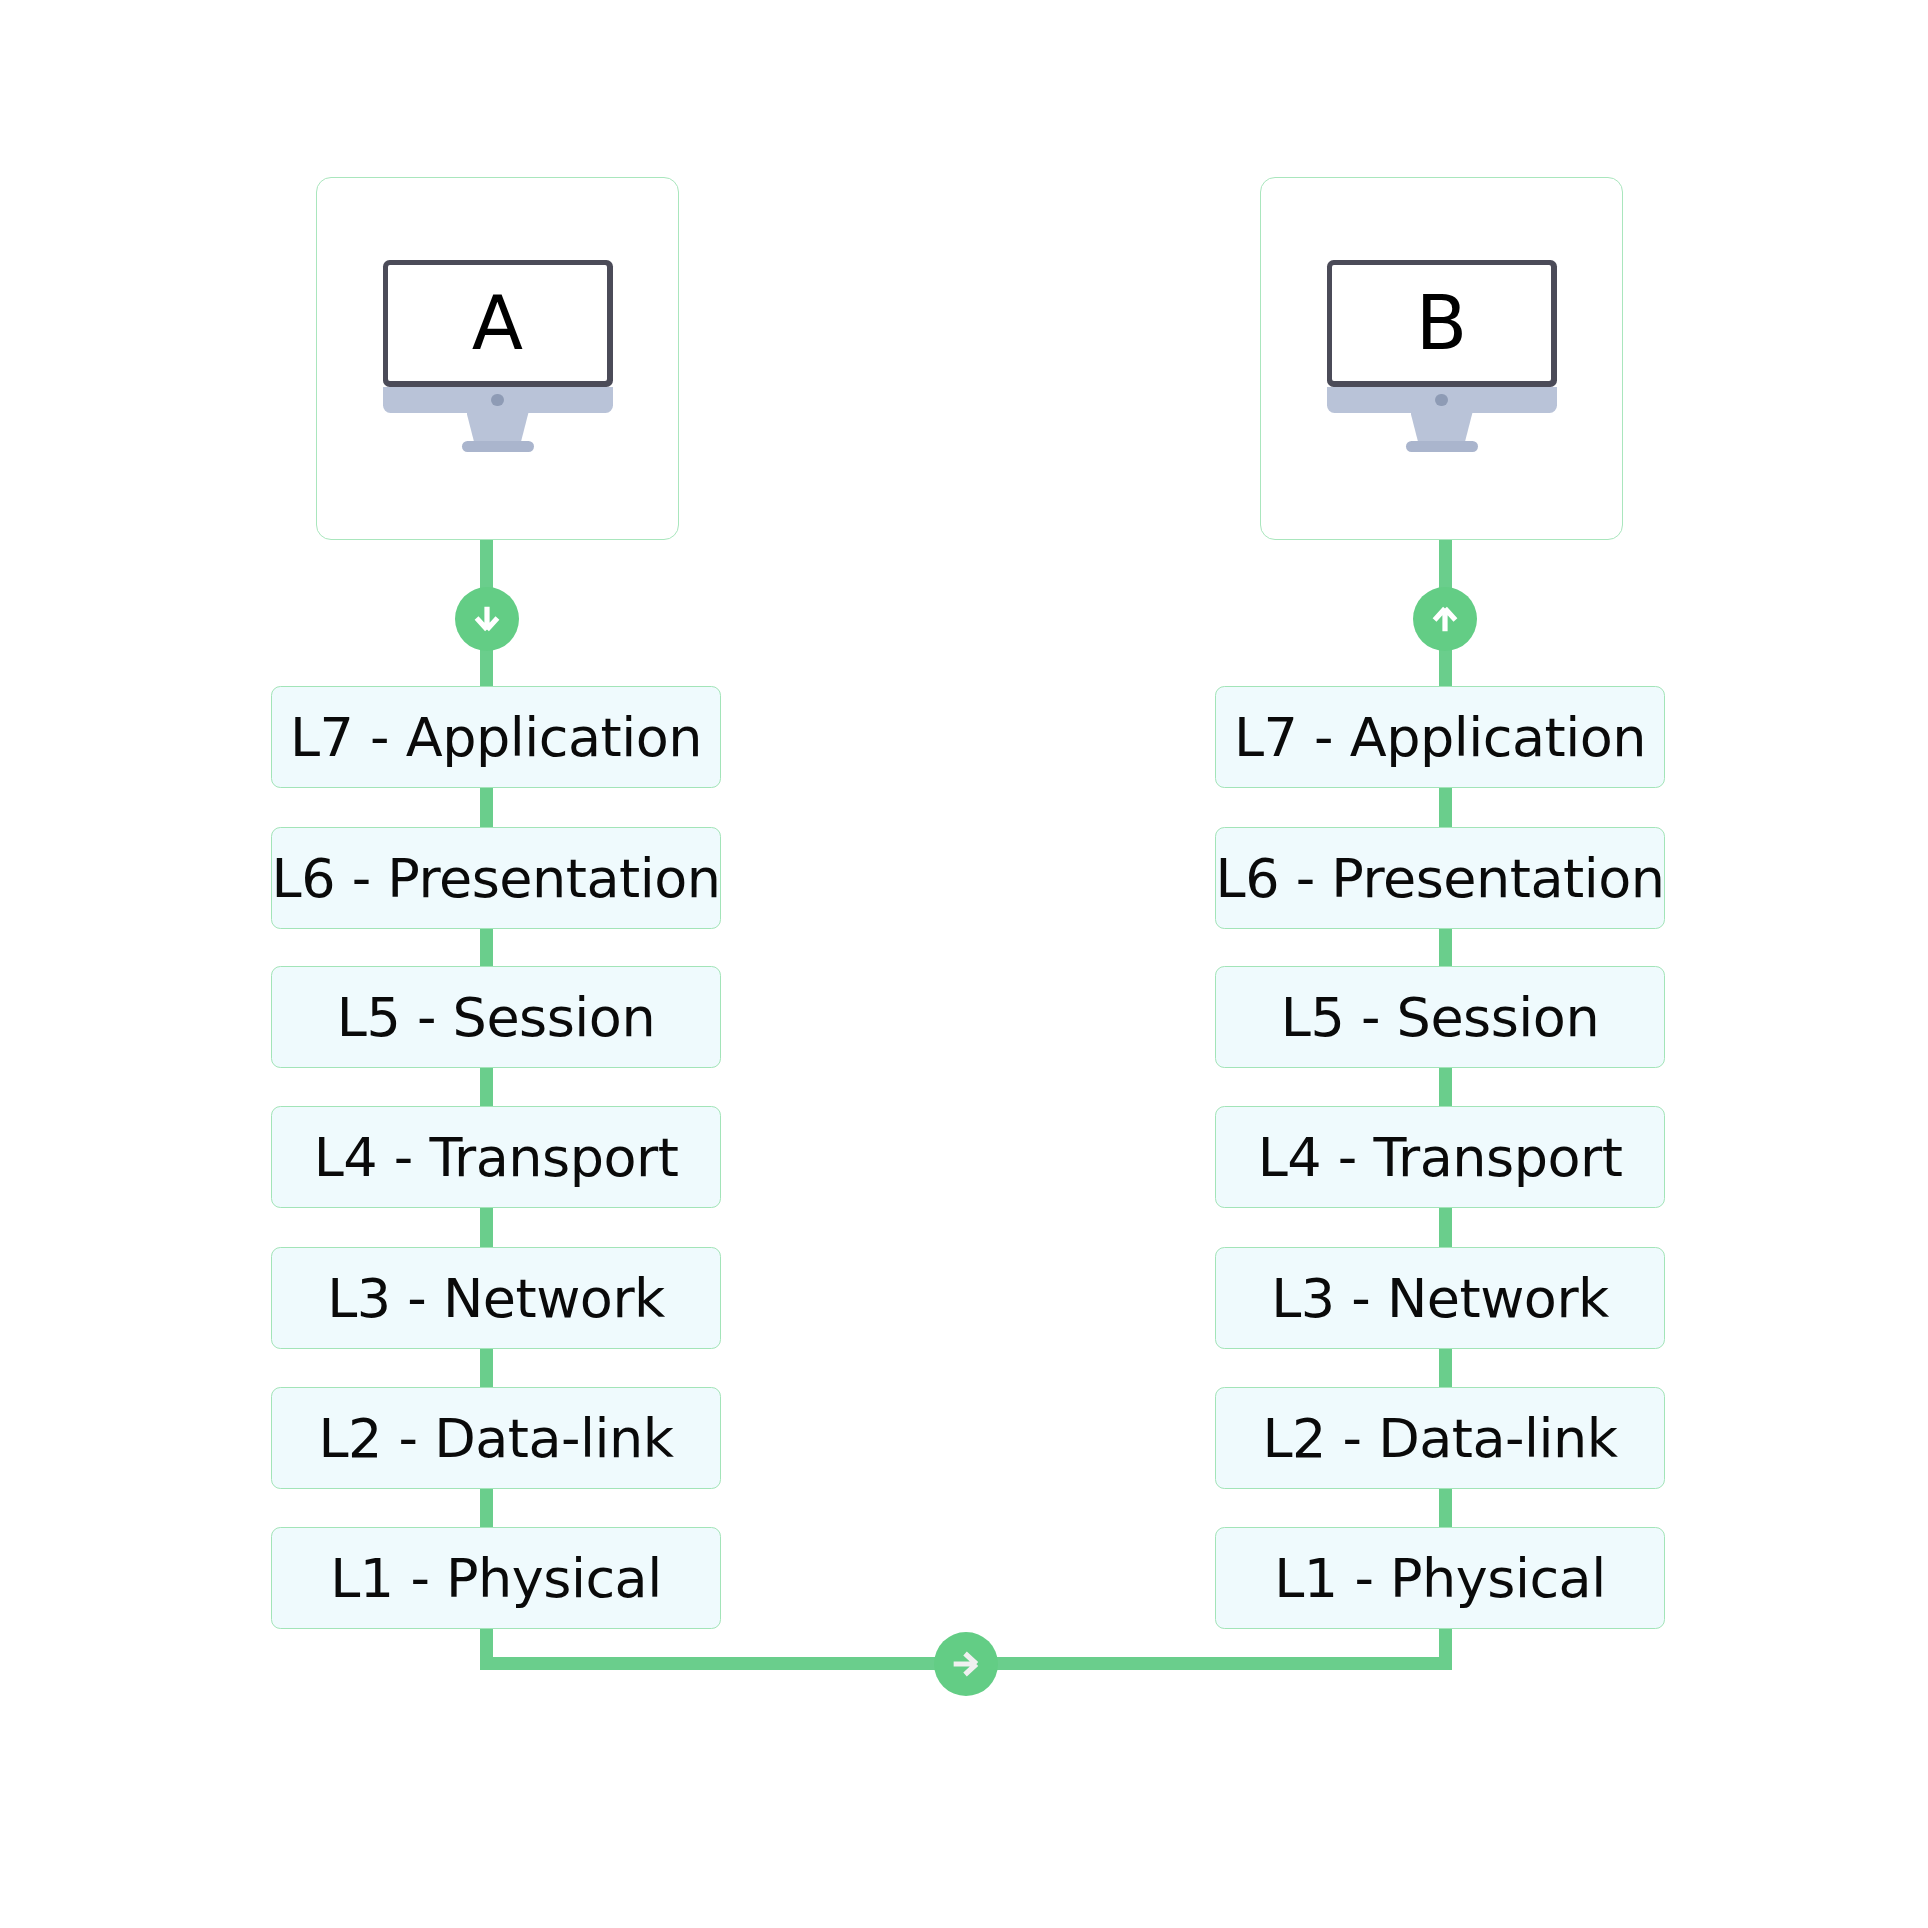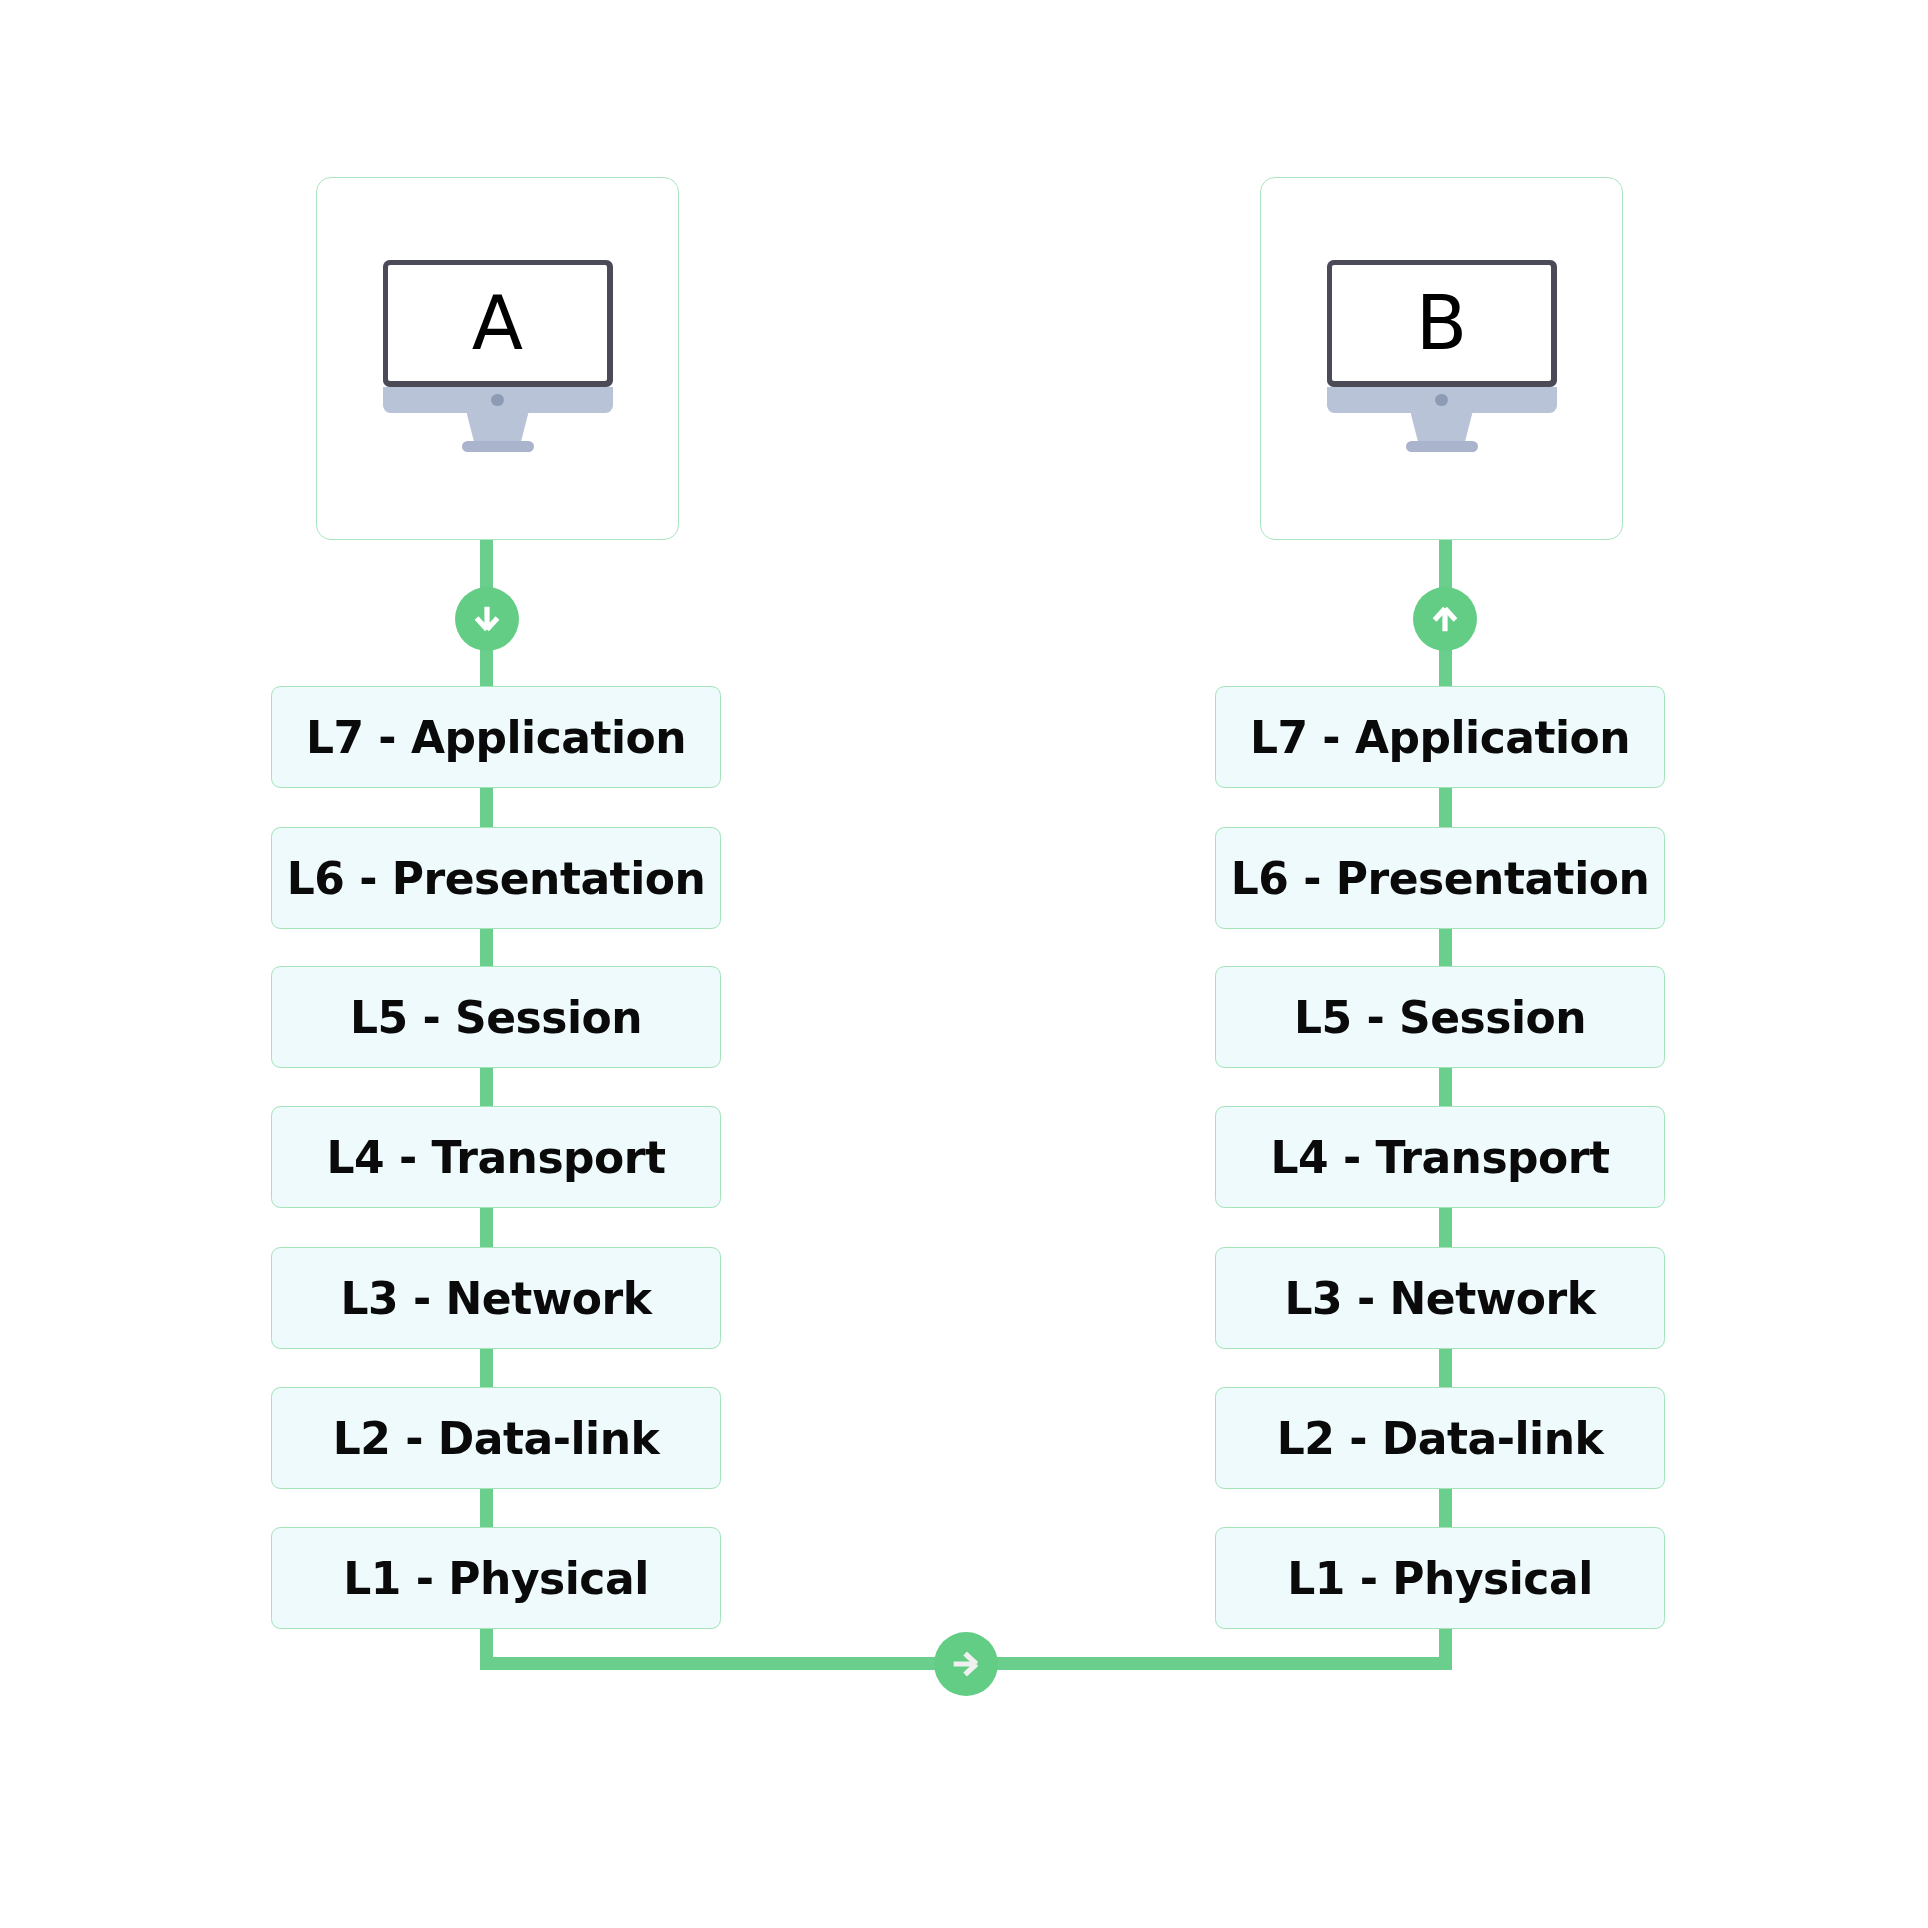--- a/index.html
+++ b/index.html
@@ -151,22 +151,22 @@
     border: 1.9px solid #a2e4b8;
     border-radius: 9.4px;
     box-sizing: border-box;
     z-index: 3;
     display: flex;
     align-items: center;
     justify-content: center;
   }
   .layer-label {
     font-family: "DejaVu Sans", sans-serif;
-    font-size: 44px;
-    font-weight: 700;
+    font-size: 54px;
+    font-weight: 400;
     color: #0a0a0a;
     white-space: nowrap;
     letter-spacing: -0.5px;
   }
 </style>
 </head>
 <body>
 
 <div id="canvas">
 

